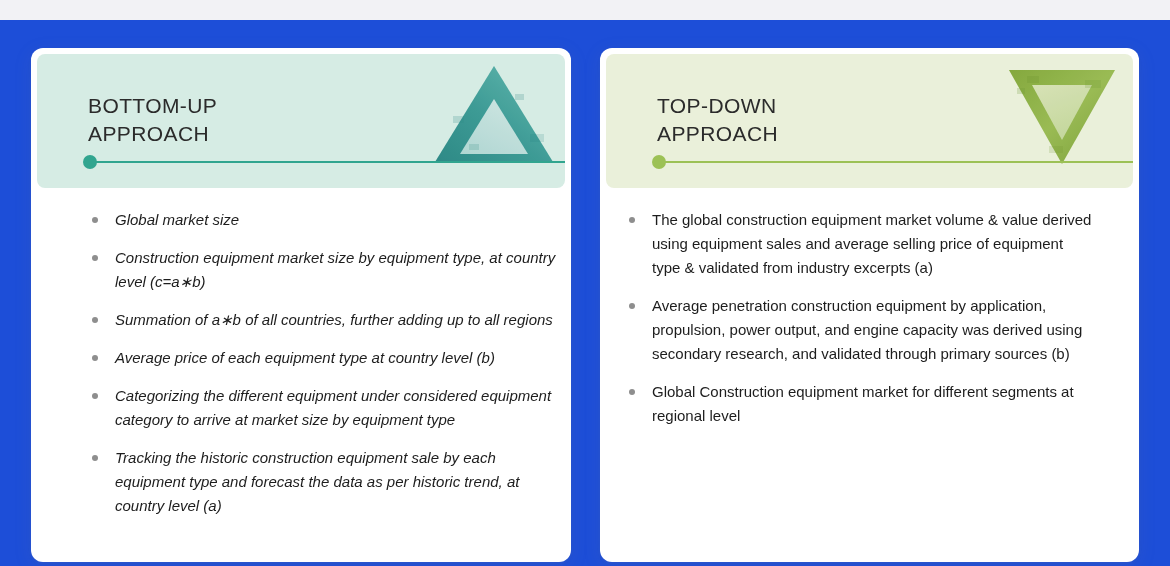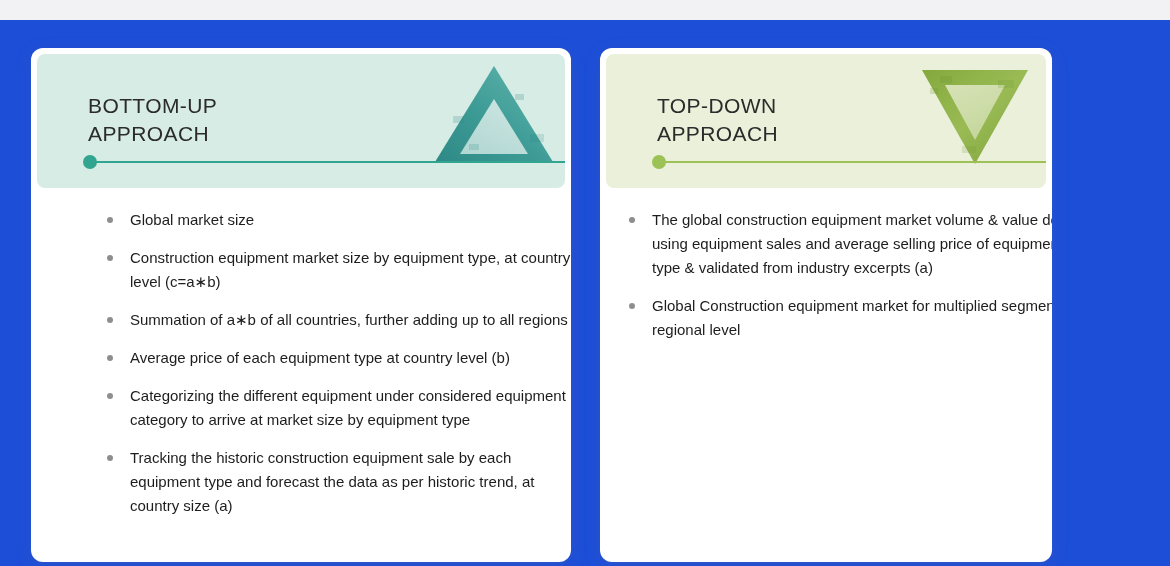--- a/index.html
+++ b/index.html
@@ -31,21 +31,21 @@
     top: 28px;
     height: 514px;
     background: #ffffff;
     border-radius: 12px;
     box-shadow: 0 4px 18px rgba(120,125,140,0.13),
                 0 1px 3px rgba(120,125,140,0.10);
     overflow: hidden;
   }
 
   .card--left  { left: 31px;  width: 540px; }
-  .card--right { left: 600px; width: 452px; }
+  .card--right { left: 600px; width: 539px; }
 
   
   .card-header {
     position: relative;
     height: 134px;
     margin: 6px 6px 0 6px;
     border-radius: 8px;
     overflow: hidden;
   }
 
@@ -102,21 +102,21 @@
 
   
   .bullet-list {
     position: absolute;
     top: 160px;
     list-style: none;
   }
   .card--left  .bullet-list { left: 56px; width: 470px; }
   .card--right .bullet-list { left: 622px; width: 470px; }
   .card--right .bullet-list { left: 24px; }
-  .card--left  .bullet-list { left: 71px; }
+  .card--left  .bullet-list { left: 56px; font-style: italic; }
 
   .bullet-item {
     position: relative;
     padding-left: 28px;
     margin-bottom: 14px;
     font-size: 15px;
     line-height: 24px;
     color: #1d1d1d;
   }
   .bullet-item:last-child { margin-bottom: 0; }
@@ -188,21 +188,21 @@
       <li class="bullet-item">
         <span class="bullet-dot"></span>
         <span class="bullet-text">Average price of each equipment type at country level (b)</span>
       </li>
       <li class="bullet-item">
         <span class="bullet-dot"></span>
         <span class="bullet-text">Categorizing the different equipment under considered equipment category to arrive at market size by equipment type</span>
       </li>
       <li class="bullet-item">
         <span class="bullet-dot"></span>
-        <span class="bullet-text">Tracking the historic construction equipment sale by each equipment type and forecast the data as per historic trend, at country size (a)</span>
+        <span class="bullet-text">Tracking the historic construction equipment sale by each equipment type and forecast the data as per historic trend, at country level (a)</span>
       </li>
     </ul>
   </section>
 
   <section class="card card--right">
 
     <div class="card-header">
 
       <div class="tri-wrap">
         <svg viewBox="0 0 130 134" xmlns="http://www.w3.org/2000/svg" aria-hidden="true">
@@ -234,18 +234,22 @@
       <div class="accent-dot"></div>
     </div>
 
     <ul class="bullet-list">
       <li class="bullet-item">
         <span class="bullet-dot"></span>
         <span class="bullet-text">The global construction equipment market volume &amp; value derived using equipment sales and average selling price of equipment type &amp; validated from industry excerpts (a)</span>
       </li>
       <li class="bullet-item">
         <span class="bullet-dot"></span>
-        <span class="bullet-text">Global Construction equipment market for multiplied segments at regional level</span>
+        <span class="bullet-text">Average penetration construction equipment by application, propulsion, power output, and engine capacity was derived using secondary research, and validated through primary sources (b)</span>
+      </li>
+      <li class="bullet-item">
+        <span class="bullet-dot"></span>
+        <span class="bullet-text">Global Construction equipment market for different segments at regional level</span>
       </li>
     </ul>
   </section>
 
 </div>
 
 </body></html>

